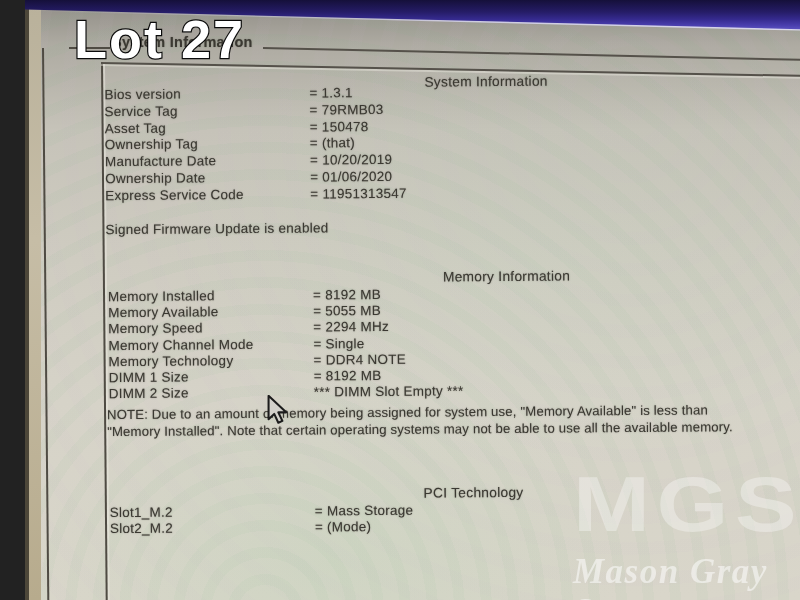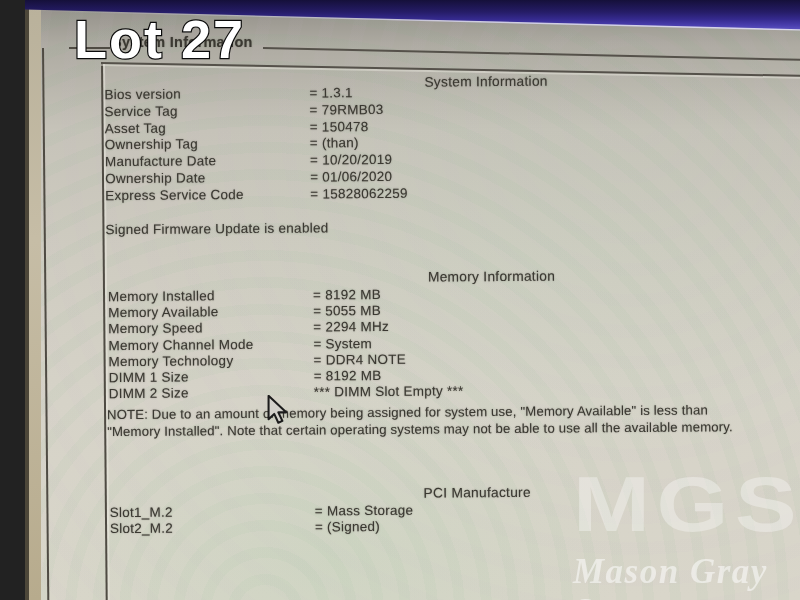--- a/index.html
+++ b/index.html
@@ -106,79 +106,79 @@
         <div class="info-row">
           <span class="row-label">Service Tag</span>
           <span class="row-value">= 79RMB03</span>
         </div>
         <div class="info-row">
           <span class="row-label">Asset Tag</span>
           <span class="row-value">= 150478</span>
         </div>
         <div class="info-row">
           <span class="row-label">Ownership Tag</span>
-          <span class="row-value">= (than)</span>
+          <span class="row-value">= (that)</span>
         </div>
         <div class="info-row">
           <span class="row-label">Manufacture Date</span>
           <span class="row-value">= 10/20/2019</span>
         </div>
         <div class="info-row">
           <span class="row-label">Ownership Date</span>
           <span class="row-value">= 01/06/2020</span>
         </div>
         <div class="info-row">
           <span class="row-label">Express Service Code</span>
-          <span class="row-value">= 15828062259</span>
+          <span class="row-value">= 11951313547</span>
         </div>
       </div>
     <div class="status-line">Signed Firmware Update is enabled</div>
 
-    <div class="section-title" style="left:404px;top:272px;">Memory Information</div>
+    <div class="section-title" style="left:419px;top:272px;">Memory Information</div>
     <div class="rows mem-rows" style="left:84px;top:289px;">
         <div class="info-row">
           <span class="row-label">Memory Installed</span>
           <span class="row-value">= 8192 MB</span>
         </div>
         <div class="info-row">
           <span class="row-label">Memory Available</span>
           <span class="row-value">= 5055 MB</span>
         </div>
         <div class="info-row">
           <span class="row-label">Memory Speed</span>
           <span class="row-value">= 2294 MHz</span>
         </div>
         <div class="info-row">
           <span class="row-label">Memory Channel Mode</span>
-          <span class="row-value">= System</span>
+          <span class="row-value">= Single</span>
         </div>
         <div class="info-row">
           <span class="row-label">Memory Technology</span>
           <span class="row-value">= DDR4 NOTE</span>
         </div>
         <div class="info-row">
           <span class="row-label">DIMM 1 Size</span>
           <span class="row-value">= 8192 MB</span>
         </div>
         <div class="info-row">
           <span class="row-label">DIMM 2 Size</span>
           <span class="row-value">*** DIMM Slot Empty ***</span>
         </div>
       </div>
     <div class="note">NOTE: Due to an amount of memory being assigned for system use, "Memory Available" is less than "Memory Installed". Note that certain operating systems may not be able to use all the available memory.</div>
 
-    <div class="section-title" style="left:398px;top:488px;">PCI Manufacture</div>
+    <div class="section-title" style="left:398px;top:488px;">PCI Technology</div>
     <div class="rows pci-rows" style="left:84px;top:505px;">
         <div class="info-row">
           <span class="row-label">Slot1_M.2</span>
           <span class="row-value">= Mass Storage</span>
         </div>
         <div class="info-row">
           <span class="row-label">Slot2_M.2</span>
-          <span class="row-value">= (Signed)</span>
+          <span class="row-value">= (Mode)</span>
         </div>
       </div>
 
   </div>
 
   <div class="watermark-logo">MGS</div>
   <div class="watermark-name">Mason Gray Strange</div>
 
   <svg class="cursor" width="22" height="30" viewBox="0 0 14 19">
     <path d="M1 0.5 L1 15.4 L4.6 12 L7.2 17.6 L9.8 16.4 L7.2 11 L12.2 11 Z" fill="#d2d0ca" stroke="#1c1c1c" stroke-width="1.3" stroke-linejoin="round"></path>

